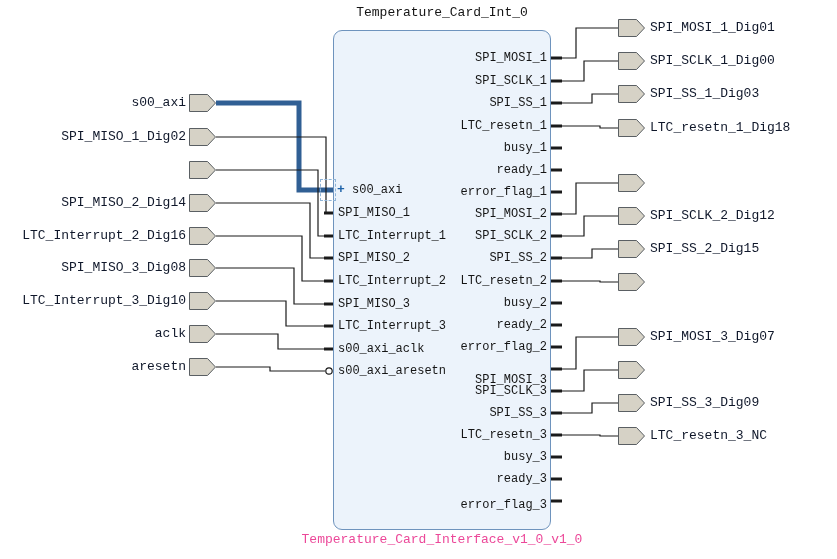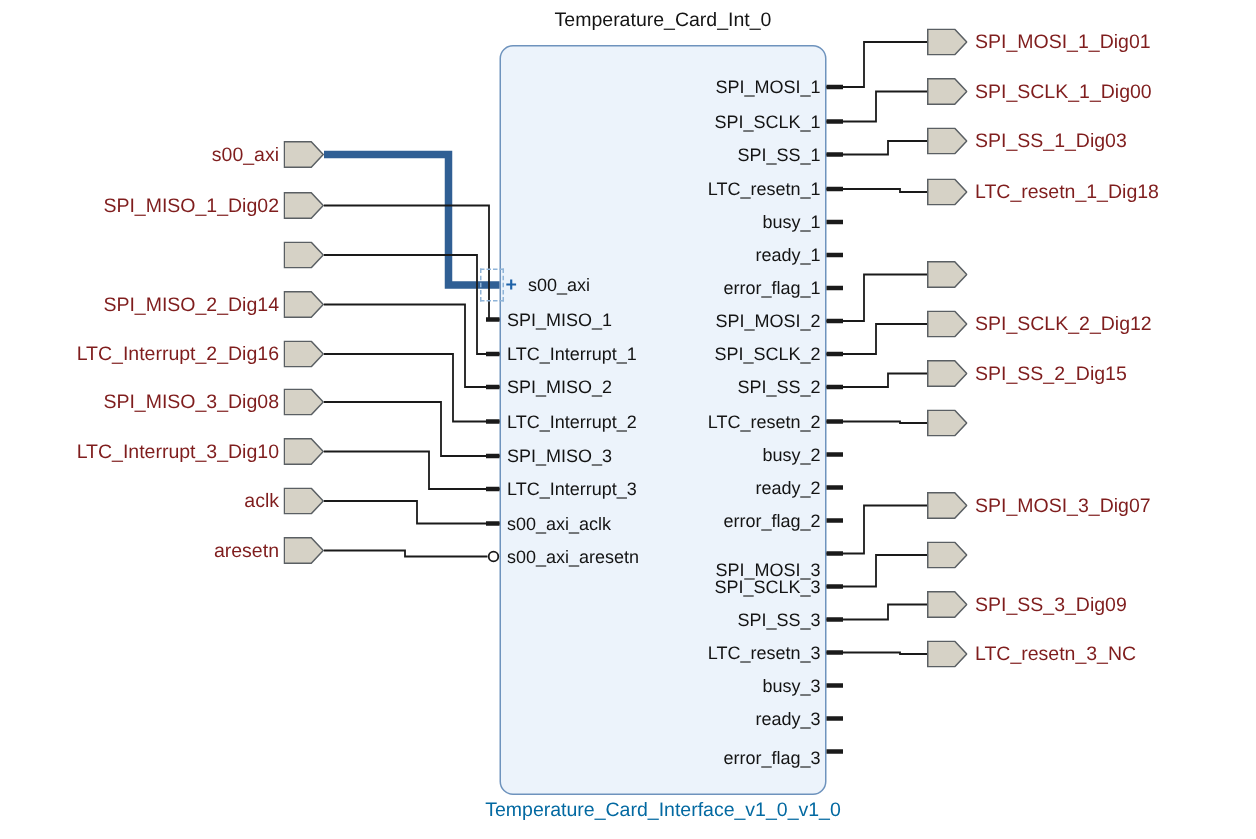--- a/index.html
+++ b/index.html
@@ -1,46 +1,46 @@
 <!DOCTYPE html>
 <html><head>
 <meta charset="utf-8">
 <style>
   html,body { margin:0; padding:0; background:#ffffff; }
   .canvas {
     position:relative; width:837px; height:559px; background:#ffffff;
-    font-family:Liberation Sans, sans-serif; overflow:hidden;
+    font-family:Liberation Mono, monospace; overflow:hidden;
   }
   .block {
     position:absolute; left:333px; top:30px; width:218px; height:500px;
     background:#ecf3fb; border:1px solid #6e93bd; border-radius:9px;
     box-sizing:border-box;
   }
   .title {
     position:absolute; left:323px; top:5px; width:238px; text-align:center;
     font-size:13px; color:#141414; white-space:nowrap;
   }
   .footer {
     position:absolute; left:293px; top:532px; width:298px; text-align:center;
-    font-size:13px; color:#0369a1; white-space:nowrap;
+    font-size:13px; color:#ec4899; white-space:nowrap;
   }
   .wires { position:absolute; left:0; top:0; }
   .w    { fill:none; stroke:#1a1a1a; stroke-width:1.2; }
   .bus  { fill:none; stroke:#305f94; stroke-width:5; }
   .stub { stroke:#1a1a1a; stroke-width:3; }
   .bubble { fill:#ffffff; stroke:#1a1a1a; stroke-width:1.2; }
   .pinL, .pinR {
     position:absolute; height:16px; line-height:16px; font-size:12px;
     color:#141414; white-space:nowrap;
   }
   .pinL { left:338px; }
   .pinR { right:290px; text-align:right; }
   .plabelL, .plabelR {
     position:absolute; height:18px; line-height:18px; font-size:13px;
-    color:#7f1d1d; white-space:nowrap;
+    color:#0f172a; white-space:nowrap;
   }
   .plabelL { right:651px; text-align:right; }
   .plabelR { left:650px; }
   .parrow { position:absolute; }
   .parrow path { fill:#d6d2c6; stroke:#5a5f63; stroke-width:1; }
   .iface-box {
     position:absolute; left:320px; top:179px; width:16px; height:22px;
     border:1px dashed #8fb4d8; box-sizing:border-box;
   }
   .plus {

